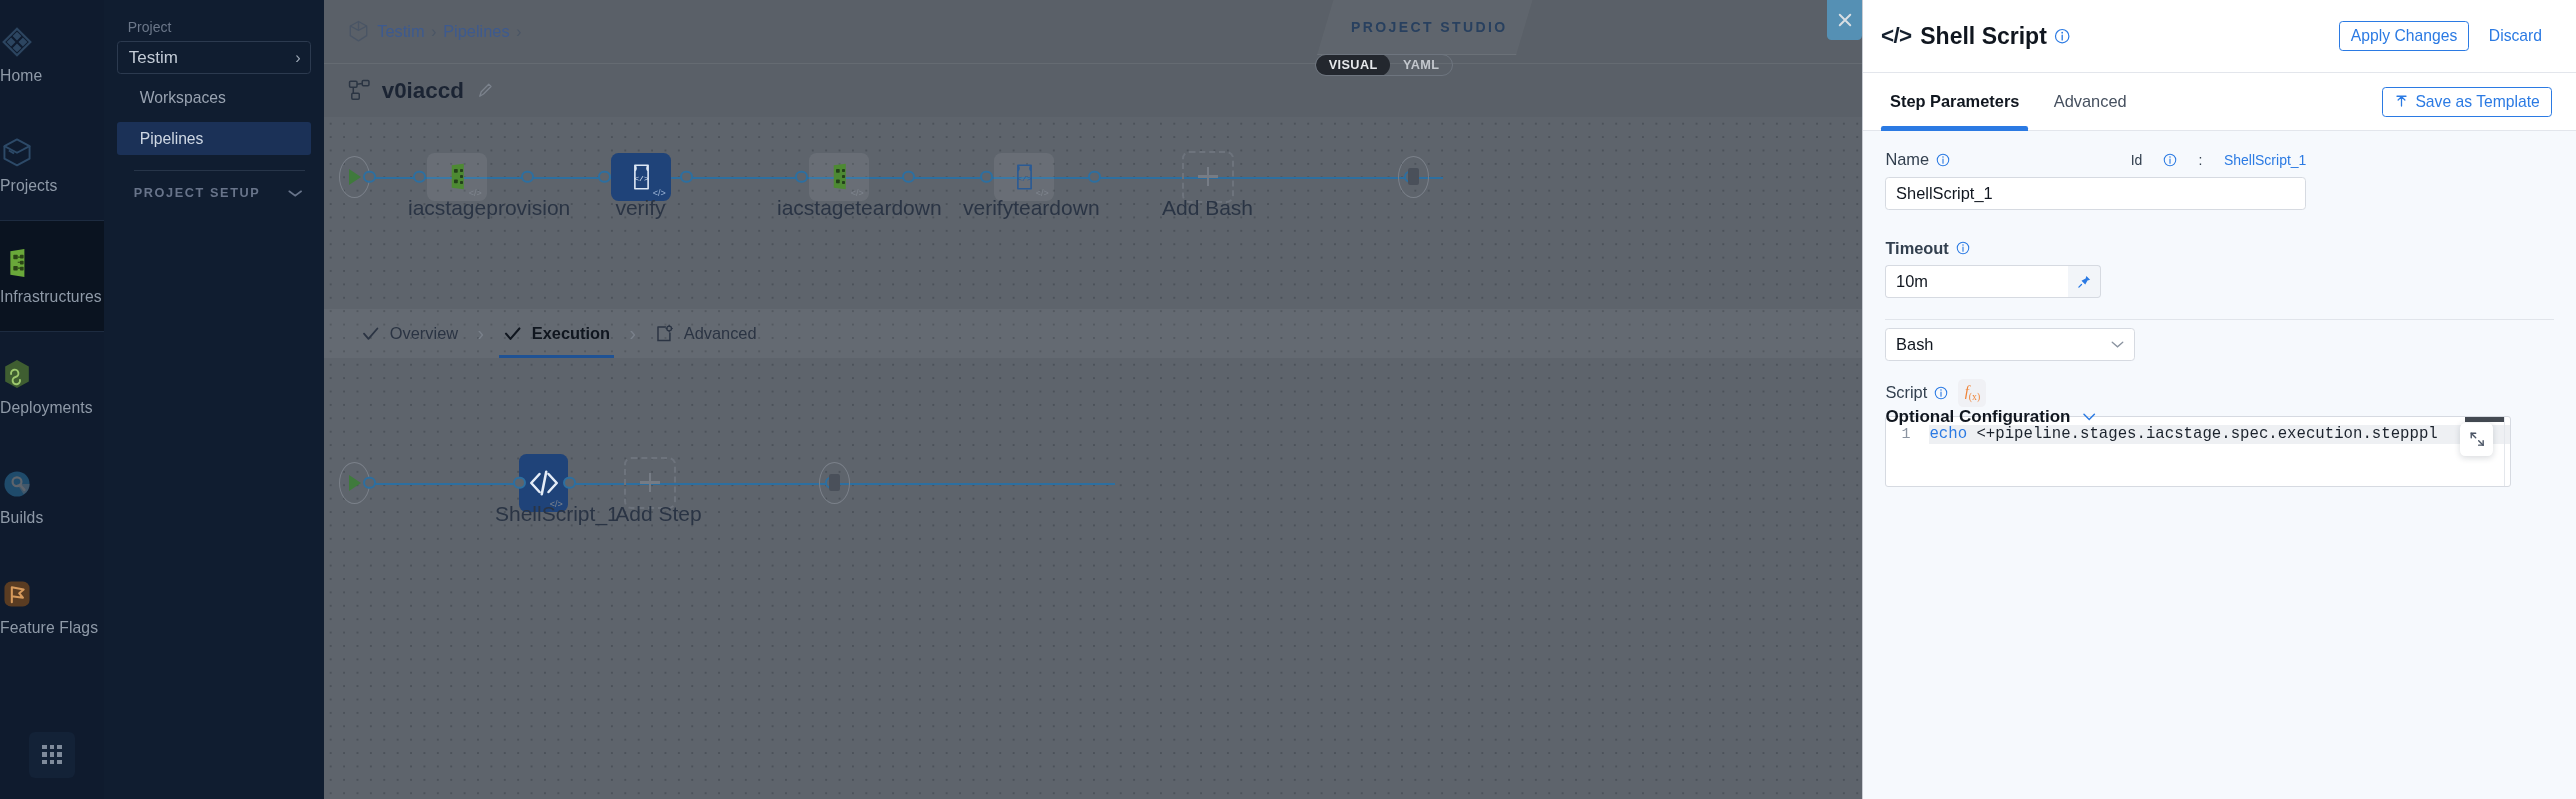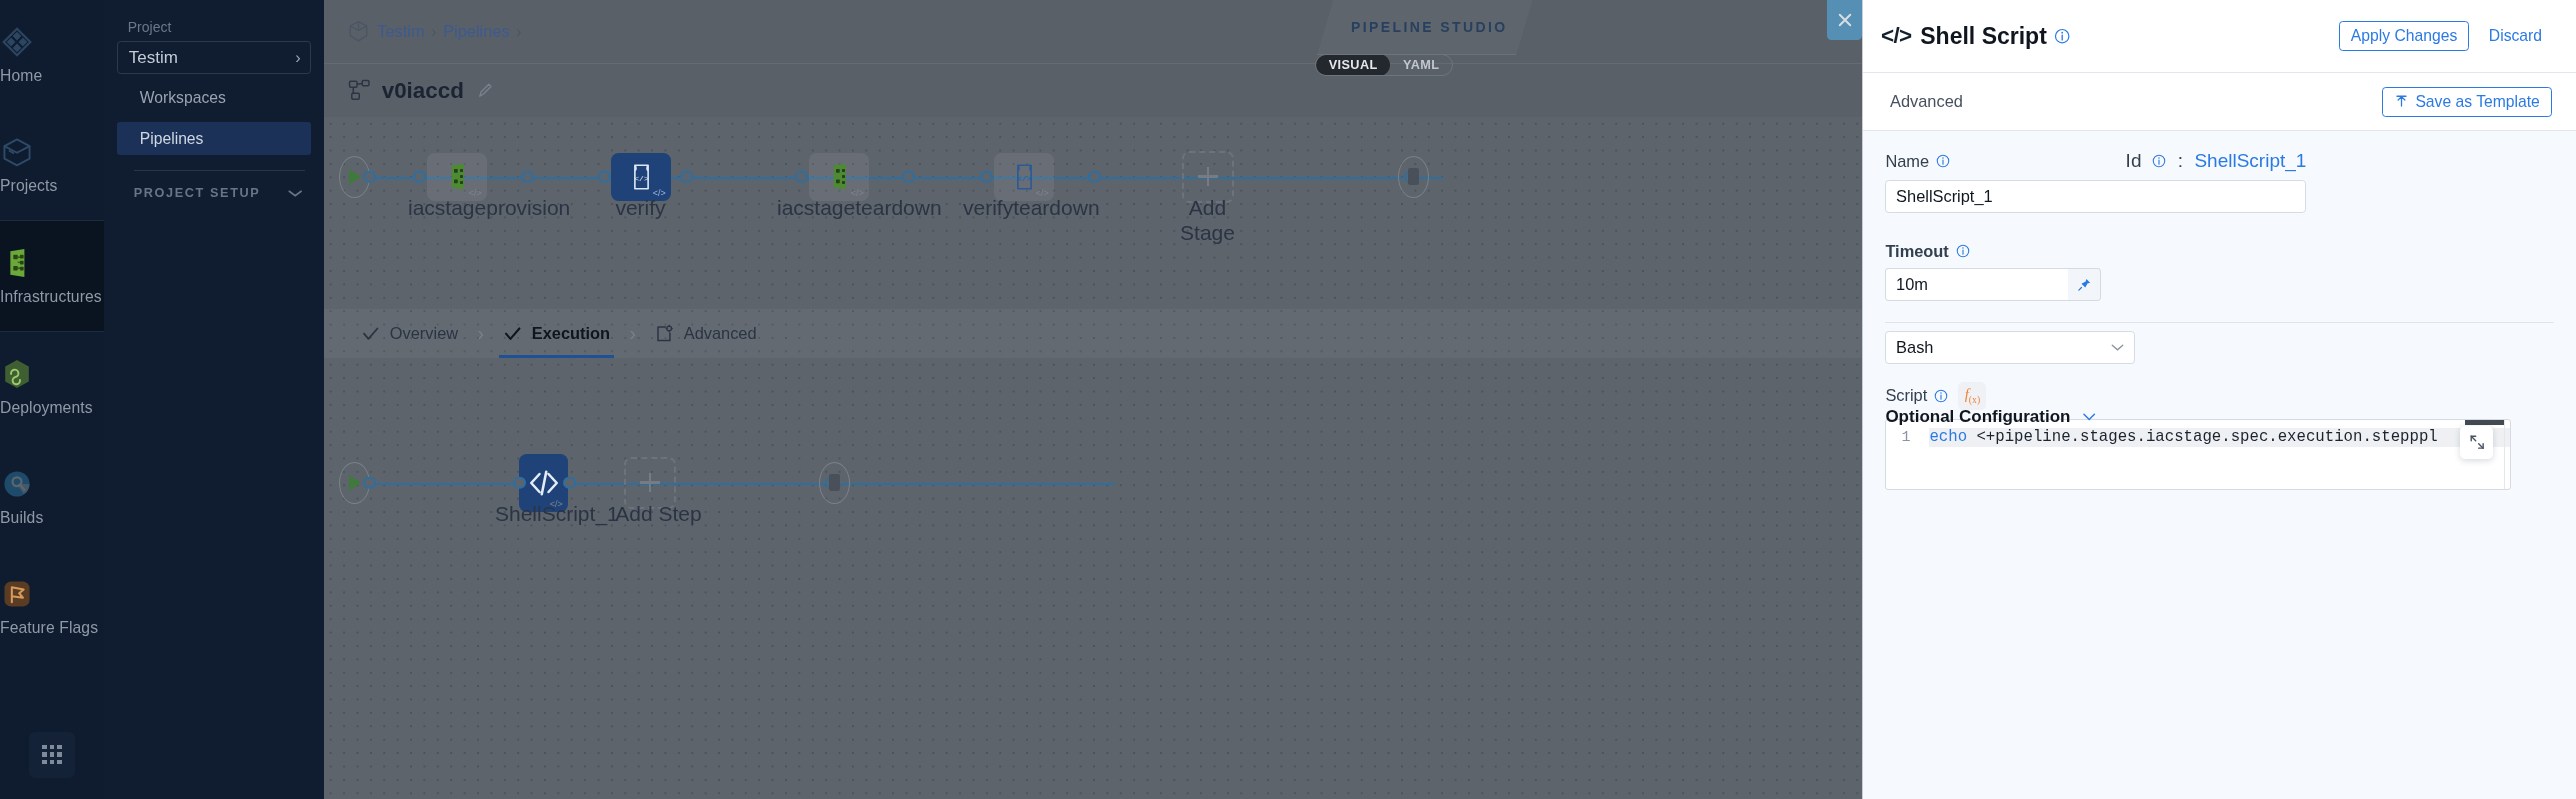--- a/index.html
+++ b/index.html
@@ -244,21 +244,21 @@
   .dtab.active::after {
     content:''; position:absolute; left:0; right:0; bottom:0; height:4.5px;
     background:#2b7ae3; border-radius:2.2px 2.2px 0 0;
   }
   .upload-ico { width:15px; height:15px; }
 
   #drawer-body { flex:1; padding: 19.4px 22.4px 0 22.4px; overflow:hidden; position:relative; }
 
   .field-label { font-size:16.4px; color:#33404f; display:flex; align-items:center; }
   .row-between { display:flex; align-items:center; justify-content:space-between; }
-  .id-wrap { display:flex; align-items:center; font-size:19px; color:#33404f; gap: 4px; }
+  .id-wrap { display:flex; align-items:center; font-size:14px; color:#33404f; gap: 14px; }
   .id-value { color:#2b7ae3; margin-left:7.5px; }
 
   .text-input {
     margin-top:7.5px; height:33px; width:421px;
     border:0.7px solid #d6dae1; border-radius:3.7px; background:#fff;
     font-size:16.4px; color:#10161f; padding: 0 9.7px;
     font-family:"Liberation Sans", sans-serif;
   }
   .timeout-wrap { display:flex; margin-top:7.5px; }
   .timeout-input {
@@ -456,21 +456,21 @@
           <path d="M14 2 L14 14 L25 8 M14 14 L3 8"></path>
         </g>
       </svg>
       <span class="bc-link">Testim</span>
       <span class="bc-sep">›</span>
       <span class="bc-link">Pipelines</span>
       <span class="bc-sep">›</span>
     </div>
 
     <div id="studio-tag">
-      <span>PIPELINE STUDIO</span>
+      <span>PROJECT STUDIO</span>
     </div>
 
     <div id="title-bar">
       <svg class="pipe-ico" viewBox="0 0 32 30">
         <g fill="none" stroke="#2b3543" stroke-width="2">
           <rect x="2" y="3" width="10" height="8" rx="1.5"></rect>
           <rect x="19" y="2" width="9" height="7" rx="1.5"></rect>
           <rect x="5" y="19" width="10" height="8" rx="1.5"></rect>
           <path d="M12 7 L19 6 M7 11 L7 19"></path>
         </g>
@@ -550,21 +550,21 @@
           <span class="mini-code">&lt;/&gt;</span>
         </div>
         <div class="port" style="left:656px;"></div>
         <div class="port" style="left:764px;"></div>
         <div class="node-label" style="left:639px; top:78px;">verifyteardown</div>
 
         <div class="node-add" style="left:858px;">
           <div class="plus-h"></div>
           <div class="plus-v"></div>
         </div>
-        <div class="node-label" style="left:835px; top:78px;">Add Stage</div>
+        <div class="node-label" style="left:835px; top:78px;">Add Bash</div>
 
         <div class="port" style="left:1080px;"></div>
         <div class="endcap" style="left:1074px;">
           <div class="stop-sq"></div>
         </div>
       </div>
 
       <div id="stage-tabs" style="top:192px;">
         <div class="stab">
           <svg class="check-ico" viewBox="0 0 26 26">
@@ -639,20 +639,23 @@
         <circle cx="11" cy="11" r="9" fill="none" stroke="#2b7ae3" stroke-width="1.6"></circle>
         <path d="M11 9.5 L11 16" stroke="#2b7ae3" stroke-width="1.8" stroke-linecap="round"></path>
         <circle cx="11" cy="6.3" r="1.2" fill="#2b7ae3"></circle>
       </svg>
       <div class="spacer"></div>
       <button class="btn-outline">Apply Changes</button>
       <button class="btn-plain">Discard</button>
     </div>
 
     <div id="drawer-tabs">
+      <div class="dtab active">
+        <span>Step Parameters</span>
+      </div>
       <div class="dtab">
         <span>Advanced</span>
       </div>
       <div class="spacer"></div>
       <button class="btn-outline">
         <svg class="upload-ico" viewBox="0 0 20 20">
           <path d="M10 16 L10 4 M5.5 8 L10 3.5 L14.5 8 M4 3 L16 3" fill="none" stroke="#2b7ae3" stroke-width="1.7" stroke-linecap="round" stroke-linejoin="round"></path>
         </svg>
         <span>Save as Template</span>
       </button>

